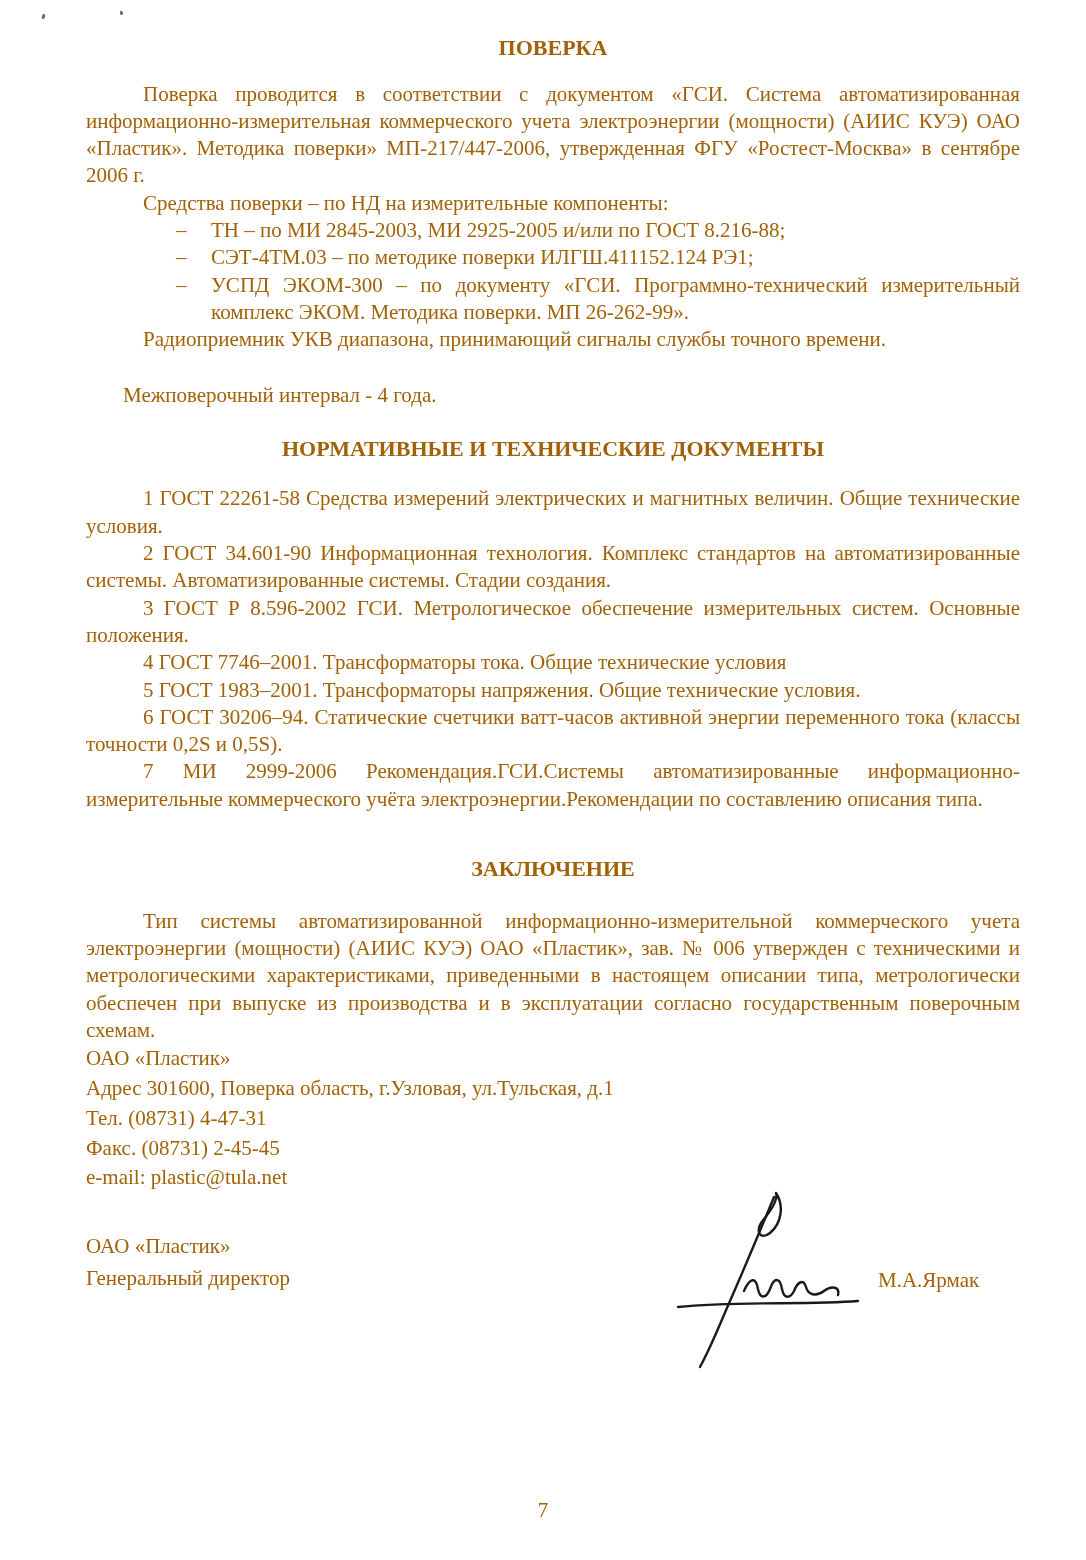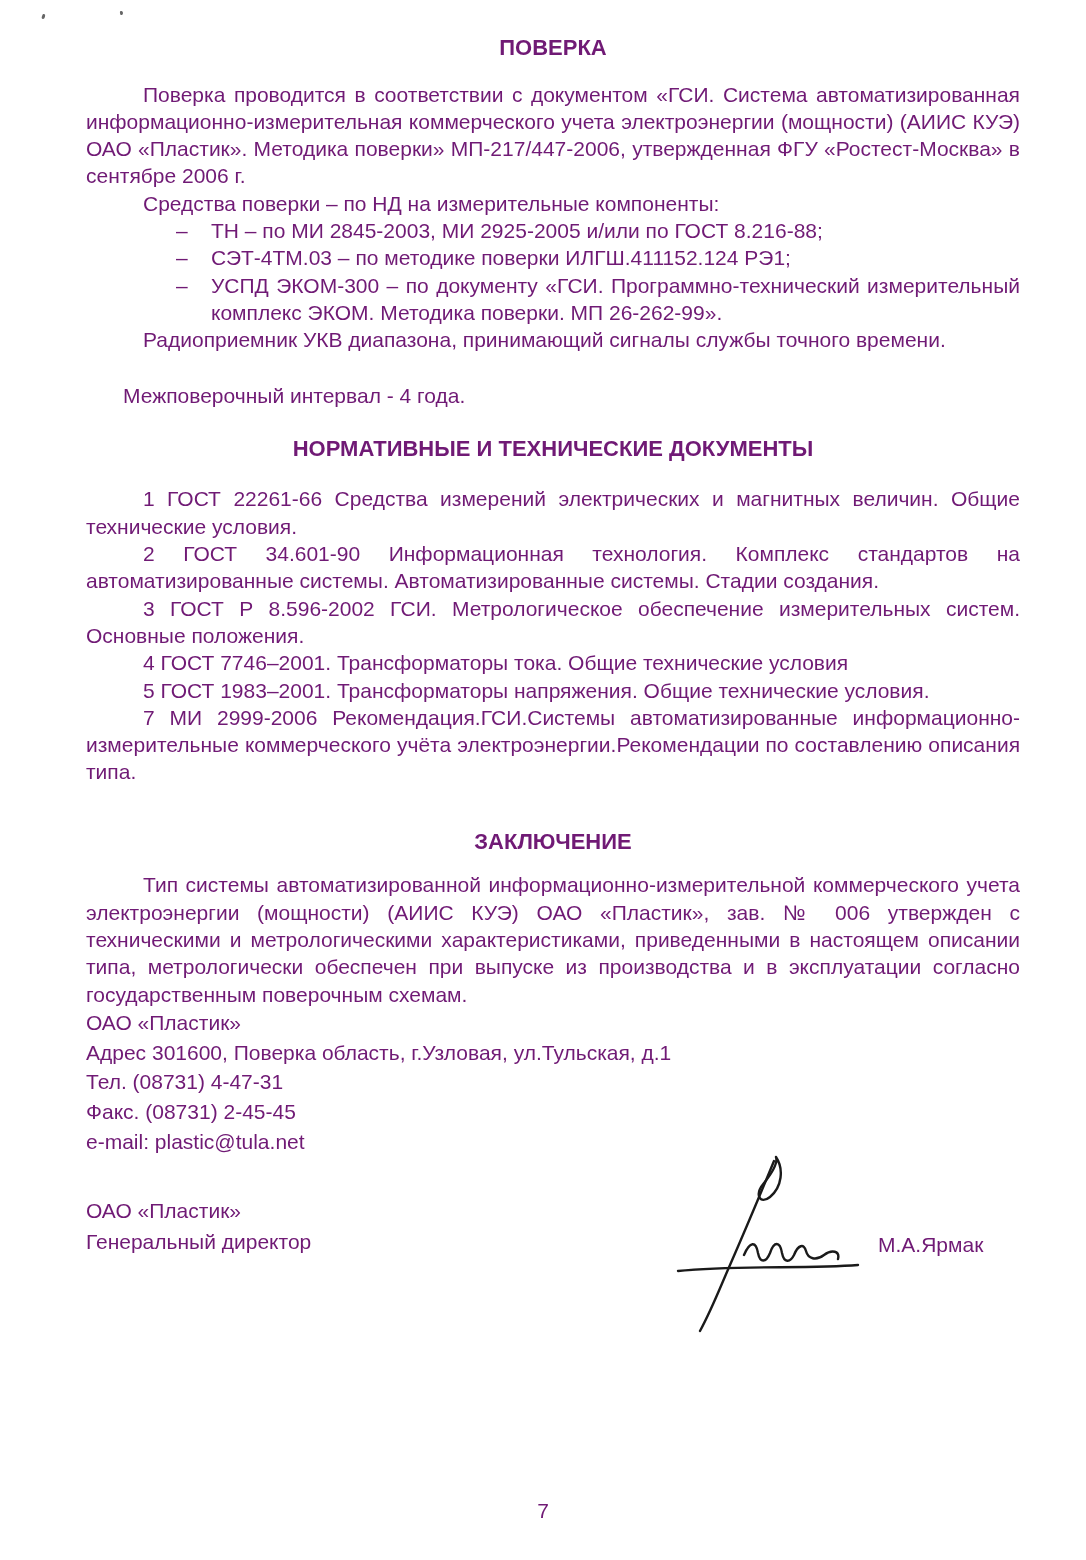--- a/index.html
+++ b/index.html
@@ -1,35 +1,35 @@
 <!DOCTYPE html>
 <html><head>
 <meta charset="utf-8">
 <style>
   * { margin:0; padding:0; box-sizing:border-box; }
   html,body { background:#e9e9e9; }
   .page {
-    width:1086px; height:1560px; margin:0 auto; background:#ffffff; color:#701a75;
-    font-family:Liberation Sans, sans-serif;
+    width:1086px; height:1560px; margin:0 auto; background:#ffffff; color:#a16207;
+    font-family:Liberation Serif, serif;
     font-size:21px; line-height:1.3;
     padding:34px 66px 0 86px;
     position:relative; overflow:hidden;
   }
   .heading { text-align:center; font-weight:bold; font-size:22px; }
   .h-top { margin-bottom:18px; }
   .just { text-align:justify; }
   .ind  { text-indent:57px; }
   .ind-sm { text-indent:37px; }
   p { margin:0; }
   .list { margin:0; }
   .li { padding-left:125px; text-indent:-35px; text-align:justify; }
   .li .marker { display:inline-block; width:35px; text-indent:0; }
   .gap-sm { margin-top:28px; }
   .h-norm { margin-top:26px; margin-bottom:22px; }
-  .h-concl { margin-top:42px; margin-bottom:15px; }
+  .h-concl { margin-top:42px; margin-bottom:24px; }
   .h-manuf { margin-top:36px; margin-bottom:26px; }
   .addr-line { line-height:1.42; }
   .sig-row { position:relative; margin-top:38px; height:150px; }
   .sig-left div { line-height:1.5; }
   .sig-svg { position:absolute; left:540px; top:-42px; width:260px; height:185px; }
   .sig-name { position:absolute; left:792px; top:36px; }
   .page-number { position:absolute; left:0; right:0; bottom:36px; text-align:center; }
   .artifact { position:absolute; background:#333; border-radius:40% 60% 60% 40%; opacity:.75; }
   .artifact.a1 { left:42px;  top:14px; width:3px; height:5px; transform:rotate(18deg); }
   .artifact.a2 { left:120px; top:11px; width:3px; height:4px; transform:rotate(-8deg); }
@@ -57,25 +57,26 @@
     <div class="li">
       <span class="marker">–</span><span>УСПД ЭКОМ-300 – по документу «ГСИ. Программно-технический измерительный комплекс ЭКОМ. Методика поверки. МП 26-262-99».</span>
     </div>
   </div>
 
   <p class="just ind">Радиоприемник УКВ диапазона, принимающий сигналы службы точного времени.</p>
   <p class="ind-sm gap-sm">Межповерочный интервал - 4 года.</p>
 
   <div class="heading h-norm">НОРМАТИВНЫЕ И ТЕХНИЧЕСКИЕ ДОКУМЕНТЫ</div>
 
-  <p class="just ind">1 ГОСТ 22261-66 Средства измерений электрических и магнитных величин. Общие технические условия.</p>
+  <p class="just ind">1 ГОСТ 22261-58 Средства измерений электрических и магнитных величин. Общие технические условия.</p>
   <p class="just ind">2 ГОСТ 34.601-90 Информационная технология. Комплекс стандартов на автоматизированные системы. Автоматизированные системы. Стадии создания.</p>
   <p class="just ind">3 ГОСТ Р 8.596-2002 ГСИ. Метрологическое обеспечение измерительных систем. Основные положения.</p>
   <p class="just ind">4 ГОСТ 7746–2001. Трансформаторы тока. Общие технические условия</p>
   <p class="just ind">5 ГОСТ 1983–2001. Трансформаторы напряжения. Общие технические условия.</p>
+  <p class="just ind">6 ГОСТ 30206–94. Статические счетчики ватт-часов активной энергии переменного тока (классы точности 0,2S и 0,5S).</p>
   <p class="just ind">7 МИ 2999-2006 Рекомендация.ГСИ.Системы автоматизированные информационно-измерительные коммерческого учёта электроэнергии.Рекомендации по составлению описания типа.</p>
 
   <div class="heading h-concl">ЗАКЛЮЧЕНИЕ</div>
 
   <p class="just ind">Тип системы автоматизированной информационно-измерительной коммерческого учета электроэнергии (мощности) (АИИС КУЭ) ОАО «Пластик», зав. № 006 утвержден с техническими и метрологическими характеристиками, приведенными в настоящем описании типа, метрологически обеспечен при выпуске из производства и в эксплуатации согласно государственным поверочным схемам.</p>
 
 
   <div>
     <div class="addr-line">ОАО «Пластик»</div>
     <div class="addr-line">Адрес 301600, Поверка область, г.Узловая, ул.Тульская, д.1</div>

